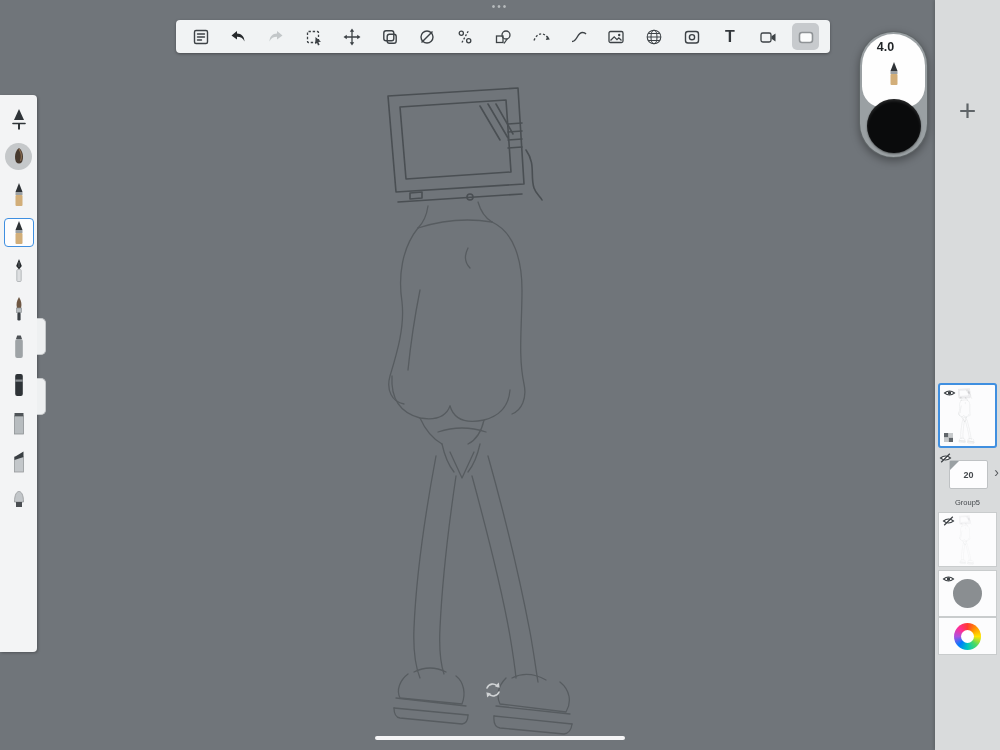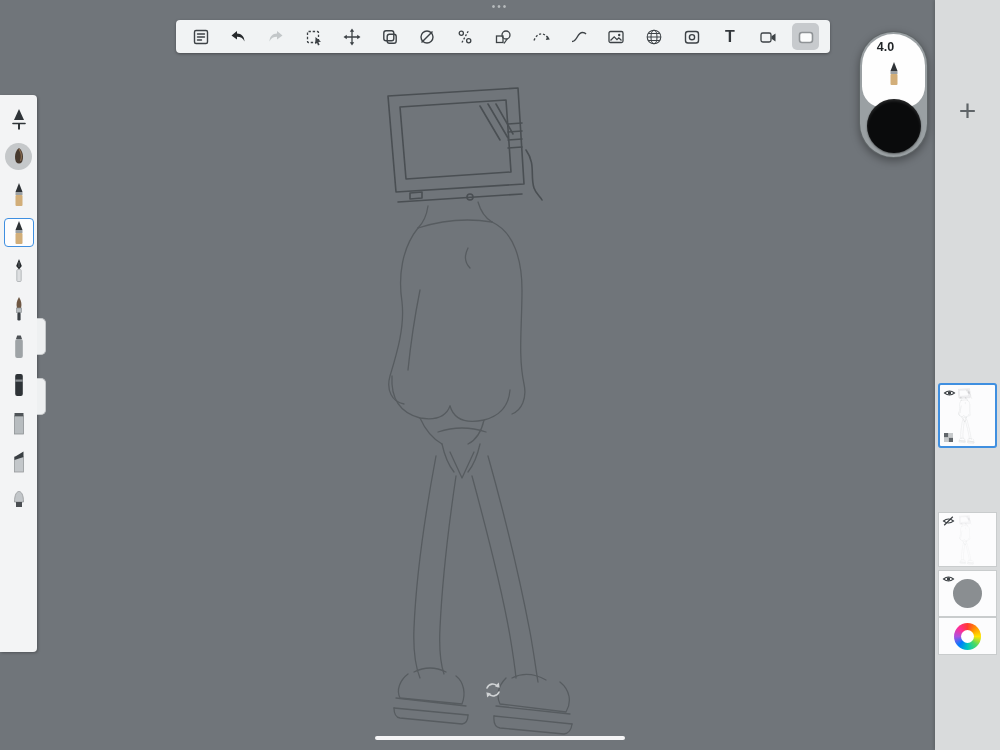--- a/index.html
+++ b/index.html
@@ -344,20 +344,33 @@
       <rect width="4.5" height="4.5" fill="#60656a"></rect>
         <rect x="4.5" y="4.5" width="4.5" height="4.5" fill="#60656a"></rect>
       <rect x="4.5" width="4.5" height="4.5" fill="#c6c9cb"></rect>
         <rect y="4.5" width="4.5" height="4.5" fill="#c6c9cb"></rect>
     </svg>
     <svg width="48" height="56" viewBox="0 0 300 660" opacity="0.7">
         <use href="#sketchfig"></use>
       </svg>
   </div>
 
+  <div class="grp">
+    <svg class="eye" style="left:4px;top:0" width="13" height="10">
+        <use href="#eyeoff"></use>
+      </svg>
+    <div class="grp-thumb">
+      <svg class="fold" width="9" height="9">
+          <polygon points="0,0 9,0 0,9" fill="#9aa0a3"></polygon>
+        </svg>
+      <span class="grp-badge">20</span>
+    </div>
+    <span class="grp-chev">›</span>
+    <div class="grp-label">Group5</div>
+  </div>
 
   <div class="lcard l3">
     <svg class="eye" style="left:3px;top:3px" width="13" height="10">
         <use href="#eyeoff"></use>
       </svg>
     <svg width="46" height="50" viewBox="0 0 300 660" opacity="0.35">
         <use href="#sketchfig"></use>
       </svg>
   </div>
 

